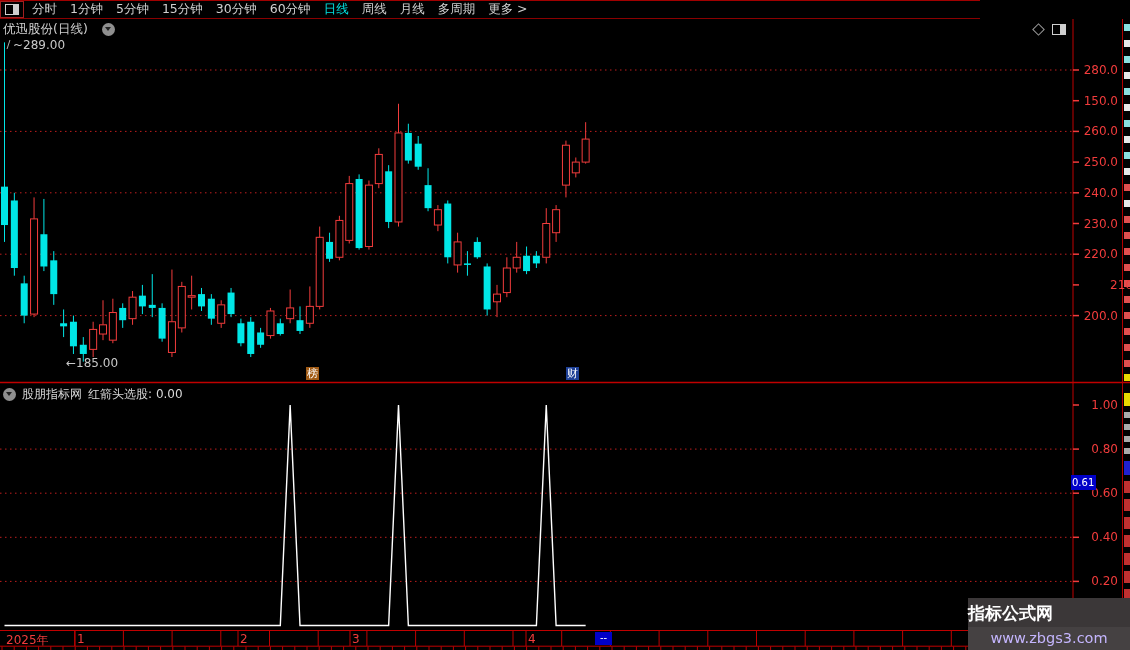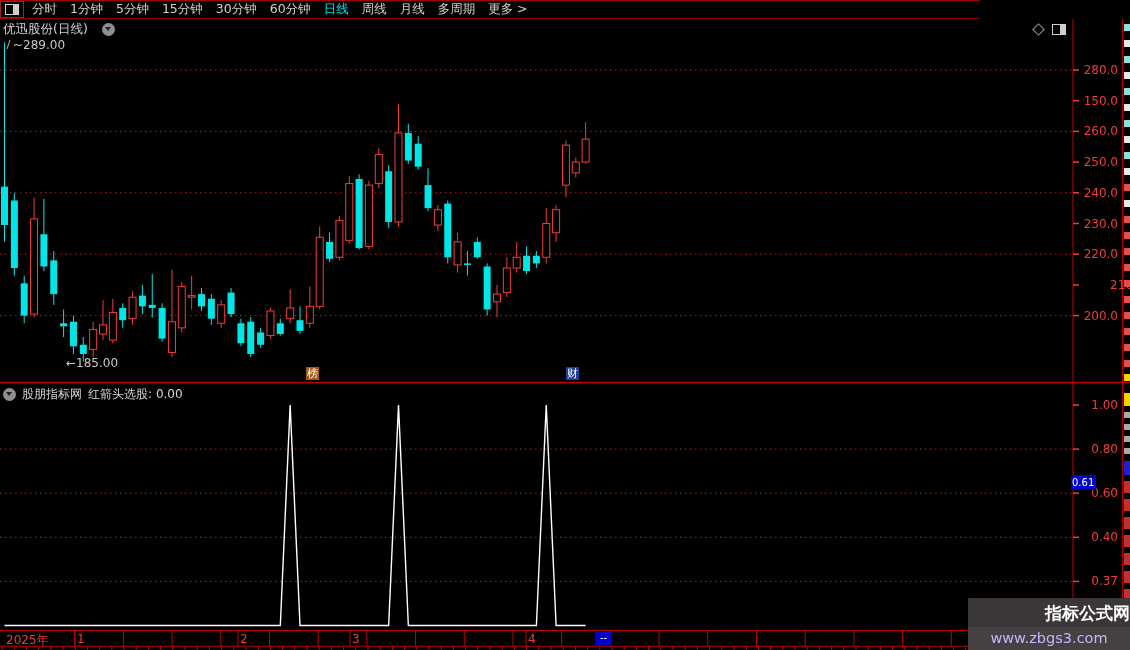--- a/index.html
+++ b/index.html
@@ -44,21 +44,21 @@
 
   
   .xaxis-label { position:absolute; top:632px; color:#f23c3c; font-size:12px; z-index:3; white-space:nowrap;}
 
   
   #rstrip { position:absolute; left:1122px; top:19px; width:8px; height:627px; border-left:1px solid #b00000; z-index:2;}
   .rmark { position:absolute; left:1px; width:6px; }
 
   
   #watermark { position:absolute; left:968px; top:598px; width:162px; height:52px; background:#3b3738; z-index:50;}
-  #watermark .wm-title { height:29px; color:#ffffff; font-size:17px; font-weight:bold; text-align:right; line-height:31px;}
+  #watermark .wm-title { height:29px; color:#ffffff; font-size:17px; font-weight:bold; text-align:left; line-height:31px;}
   #watermark .wm-url { height:23px; background:#454142; color:#c4b5fd; font-size:14.5px; text-align:center; line-height:22px;}
 </style>
 </head>
 <body>
 
 <div id="screen">
 
   <div class="toolbar">
     <div class="tb-left">
       <span class="tb-iconbox">
@@ -414,21 +414,21 @@
       <div class="axlabel" style="top: 216.5px;">230.0</div>
       <div class="axlabel" style="top: 247.2px;">220.0</div>
       <div class="axlabel" style="top: 277.9px; padding-left: 36px;">210.0</div>
       <div class="axlabel" style="top: 308.6px;">200.0</div>
     </div>
   <div id="ind-axis">
       <div class="axlabel" style="top: 398px;">1.00</div>
       <div class="axlabel" style="top: 442.1px;">0.80</div>
       <div class="axlabel" style="top: 486.2px;">0.60</div>
       <div class="axlabel" style="top: 530.3px;">0.40</div>
-      <div class="axlabel" style="top: 574.4px;">0.37</div>
+      <div class="axlabel" style="top: 574.4px;">0.20</div>
     </div>
   <div id="badges">
       <div class="news-badge" style="left: 306px; top: 367px; background: rgb(160, 90, 20);">榜</div>
       <div class="news-badge" style="left: 566px; top: 367px; background: rgb(30, 64, 150);">财</div>
     </div>
 
   <div id="rstrip">
       <div class="rmark" style="top: 5px; height: 7px; background: rgb(138, 224, 224);"></div>
       <div class="rmark" style="top: 21px; height: 7px; background: rgb(232, 232, 232);"></div>
       <div class="rmark" style="top: 37px; height: 7px; background: rgb(138, 224, 224);"></div>

